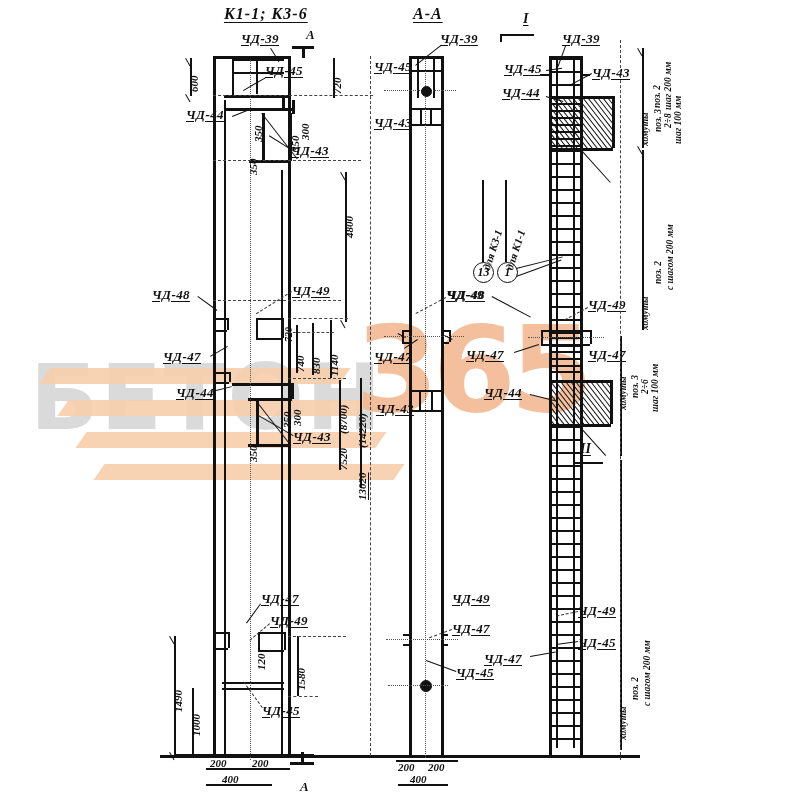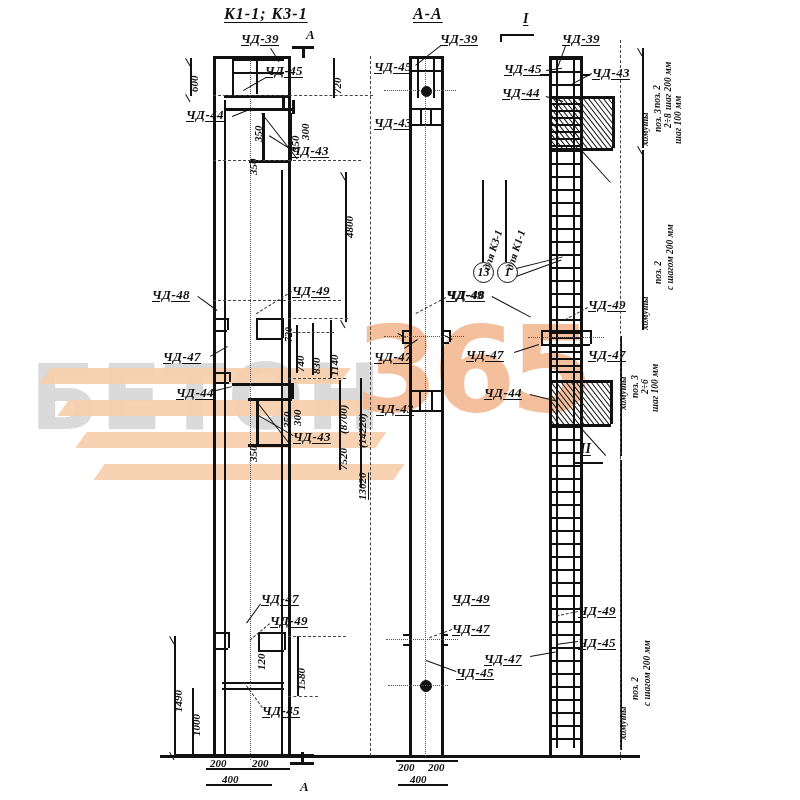--- a/index.html
+++ b/index.html
@@ -63,21 +63,21 @@
 
   <div class="wm wm-beton">БЕТОН</div>
   <div class="wm-chev" style="left:45px;top:360px;width:330px;height:120px;">
     <i style="left:0;top:8px;width:300px;"></i>
     <i style="left:18px;top:40px;width:300px;"></i>
     <i style="left:36px;top:72px;width:300px;"></i>
     <i style="left:54px;top:104px;width:300px;"></i>
   </div>
   <div class="wm wm-365">365</div>
 
-  <div class="tx ttl" style="left:224px;top:6px;">К1-1; К3-1</div>
+  <div class="tx ttl" style="left:224px;top:6px;">К1-1; К3-6</div>
   <div class="tx ttl" style="left:413px;top:6px;">А-А</div>
   <div class="tx mk" style="left:523px;top:12px;">I</div>
   <div class="ln h" style="left:500px;top:34px;width:34px;"></div>
   <div class="ln v" style="left:500px;top:34px;height:8px;"></div>
   <div class="tx mk" style="left:580px;top:442px;">II</div>
   <div class="ln h" style="left:575px;top:462px;width:28px;"></div>
 
   <div class="tx" style="left:306px;top:28px;font-size:13px;">А</div>
   <div class="ln h2" style="left:292px;top:46px;width:22px;"></div>
   <div class="ln v2" style="left:302px;top:46px;height:12px;"></div>

